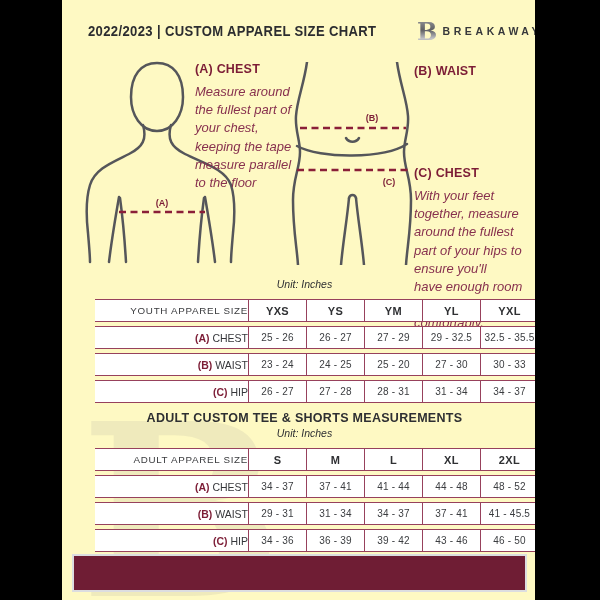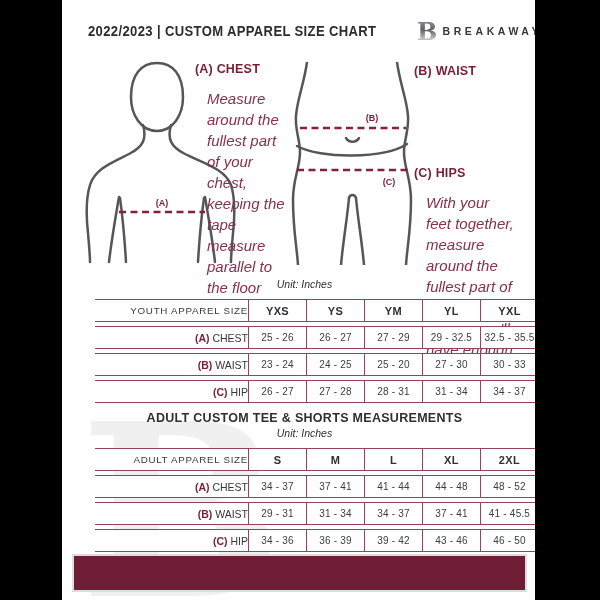--- a/index.html
+++ b/index.html
@@ -4,21 +4,21 @@
 <style>
   html,body{margin:0;padding:0;}
   body{
     width:600px;height:600px;position:relative;overflow:hidden;
     background:#000;
     font-family:"Liberation Sans","DejaVu Sans",sans-serif;
     -webkit-font-smoothing:antialiased;
   }
   .page{
     position:absolute;left:62px;top:0;width:473px;height:600px;
-    background:#ffffff;overflow:hidden;
+    background:#fef9c3;overflow:hidden;
   }
   
   .header{
     position:absolute;left:26px;right:14px;top:16px;height:30px;
     display:flex;justify-content:space-between;align-items:center;
   }
   .doc-title{
     font-weight:bold;font-size:14.5px;color:#2c2d30;letter-spacing:.4px;
     transform:scaleX(.9);transform-origin:left center;white-space:nowrap;
   }
@@ -28,22 +28,22 @@
     white-space:nowrap;
   }
   
   .fig{position:absolute;}
   .guide-block{position:absolute;}
   .guide-heading{
     font-weight:bold;font-size:12.5px;color:#7c1d36;letter-spacing:.2px;
     margin:0 0 7px 0;
   }
   .guide-body{
-    font-style:italic;font-size:15px;line-height:1.4;color:#87304e;
-    margin:12px;white-space:pre-line;
+    font-style:italic;font-size:13px;line-height:1.4;color:#87304e;
+    margin:0;white-space:pre-line;
   }
   
   .tbl-section{position:absolute;left:33px;width:419px;z-index:2;}
   .tbl-title{
     text-align:center;font-weight:bold;font-size:12.5px;color:#2e2f32;
     letter-spacing:.3px;
   }
   .tbl-unit{
     text-align:center;font-style:italic;font-size:10.5px;color:#2e2f32;
     margin-top:2px;
@@ -134,21 +134,21 @@
   <div class="guide-block" style="left:133px;top:62px;width:104px;">
     <p class="guide-heading">(A) CHEST</p>
     <p class="guide-body">Measure around the fullest part of your chest, keeping the tape measure parallel to the floor</p>
   </div>
 
   <div class="guide-block" style="left:352px;top:64px;width:112px;">
     <p class="guide-heading">(B) WAIST</p>
   </div>
 
   <div class="guide-block" style="left:352px;top:166px;width:116px;">
-    <p class="guide-heading">(C) HIPS</p>
+    <p class="guide-heading">(C) CHEST</p>
     <p class="guide-body">With your feet together, measure around the fullest part of your hips to ensure you'll
 have enough room to move comfortably.</p>
   </div>
 
   <div class="watermark">B</div>
 
   <div class="tbl-section" style="top:276px;">
     <div class="tbl-unit">Unit: Inches</div>
     <table class="size-table">
       <thead>

